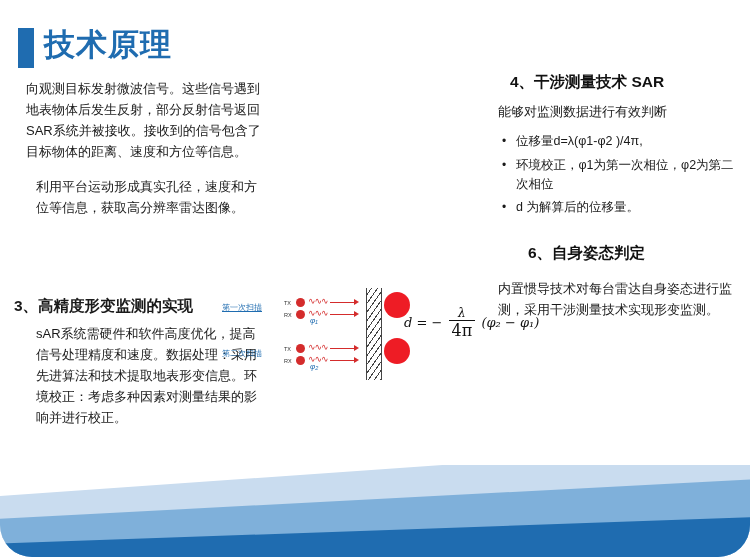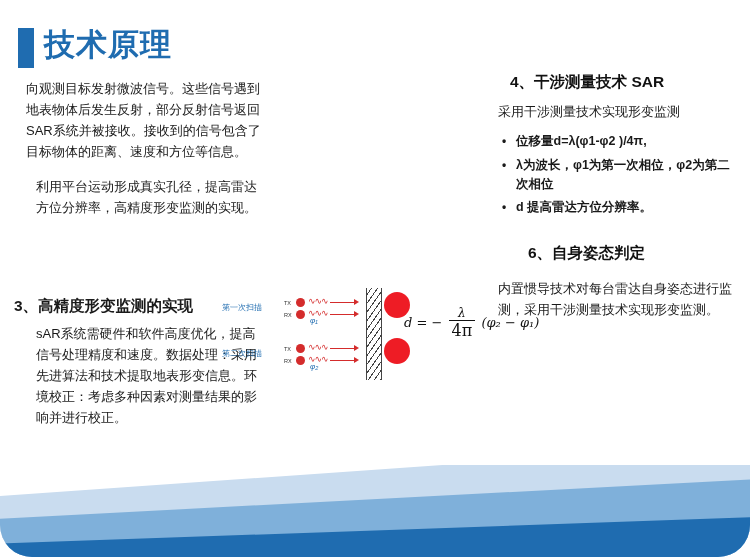--- a/index.html
+++ b/index.html
@@ -100,21 +100,20 @@
     margin: 2px 0 14px 0;
     padding-left: 46px;
     list-style: none;
   }
   ul.bullets li {
     font-size: 12.5px;
     color: #1a1a1a;
     line-height: 1.5;
     margin-bottom: 5px;
     position: relative;
-    font-weight: bold;
   }
   ul.bullets li:before {
     content: "\2022";
     position: absolute;
     left: -14px;
     top: 0;
     color: #1a1a1a;
     font-size: 12px;
   }
   
@@ -124,21 +123,21 @@
     top: 288px;
     width: 252px;
     height: 92px;
   }
   .scan-label {
     position: absolute;
     font-size: 8px;
     color: #1f6cb0;
     white-space: nowrap;
   }
-  .scan1 { left: 4px; top: 14px; }
+  .scan1 { left: 4px; top: 14px; text-decoration: underline; }
   .scan2 { left: 4px; top: 60px; }
   .txrx {
     position: absolute;
     font-size: 5.5px;
     color: #333;
   }
   .radar-dot {
     position: absolute;
     width: 9px;
     height: 9px;
@@ -267,39 +266,39 @@
   <div class="title-bar"></div>
   <div class="title-text">技术原理</div>
 
   <div class="col-left">
 
     <div class="sec-block">
       <p class="sec-body">向观测目标发射微波信号。这些信号遇到地表物体后发生反射，部分反射信号返回SAR系统并被接收。接收到的信号包含了目标物体的距离、速度和方位等信息。</p>
     </div>
 
     <div class="sec-block">
-      <p class="sec-body pad-more">利用平台运动形成真实孔径，提高雷达方位分辨率，高精度形变监测的实现。</p>
+      <p class="sec-body pad-more">利用平台运动形成真实孔径，速度和方位等信息，获取高分辨率雷达图像。</p>
     </div>
 
     <div class="sec-block" style="margin-top:78px;">
       <p class="sec-head">3、高精度形变监测的实现</p>
       <p class="sec-body pad-more">sAR系统需硬件和软件高度优化，提高信号处理精度和速度。数据处理：采用先进算法和技术提取地表形变信息。环境校正：考虑多种因素对测量结果的影响并进行校正。</p>
     </div>
 
   </div>
 
   <div class="col-right">
 
     <div class="sec-block">
       <p class="r-head c1">4、干涉测量技术 SAR</p>
-      <p class="r-body">采用干涉测量技术实现形变监测</p>
+      <p class="r-body">能够对监测数据进行有效判断</p>
       <ul class="bullets">
         <li>位移量d=λ(φ1-φ2 )/4π,</li>
-        <li>λ为波长，φ1为第一次相位，φ2为第二次相位</li>
-        <li>d 提高雷达方位分辨率。</li>
+        <li>环境校正，φ1为第一次相位，φ2为第二次相位</li>
+        <li>d 为解算后的位移量。</li>
       </ul>
     </div>
 
 
     <div class="sec-block" style="margin-top:26px;">
       <p class="r-head c3">6、自身姿态判定</p>
       <p class="r-body" style="margin-top:14px;">内置惯导技术对每台雷达自身姿态进行监测，采用干涉测量技术实现形变监测。</p>
     </div>
 
   </div>

